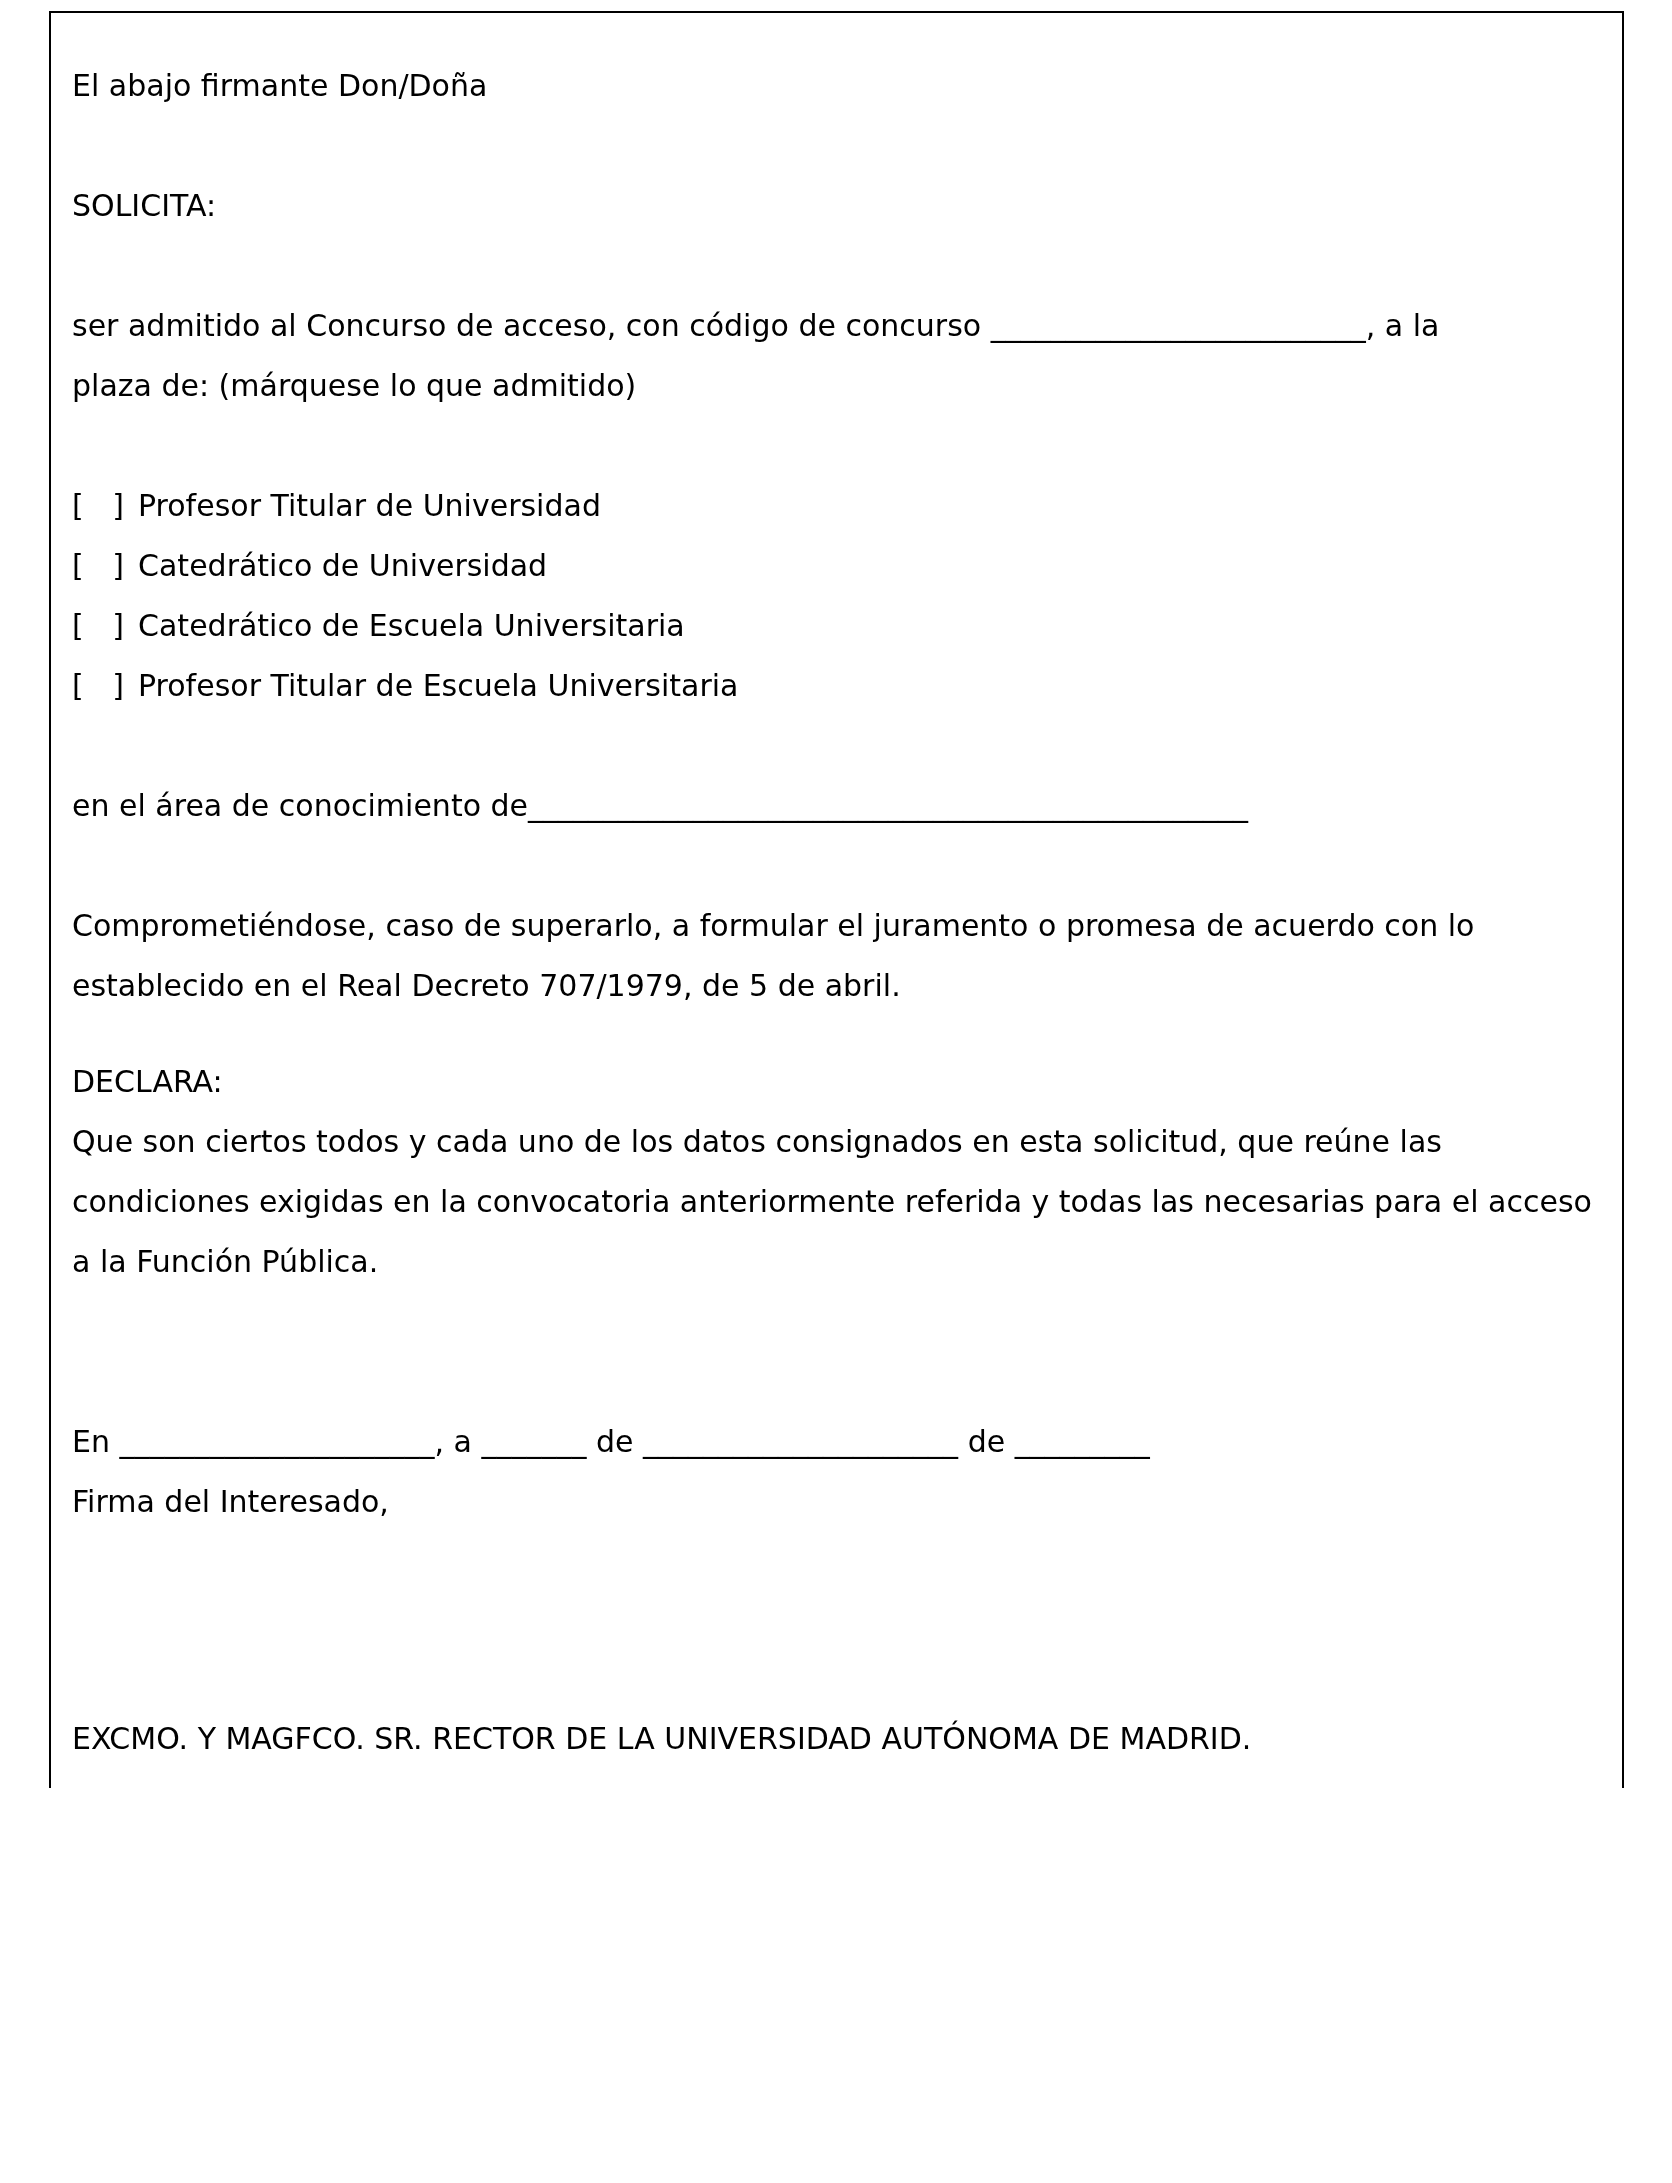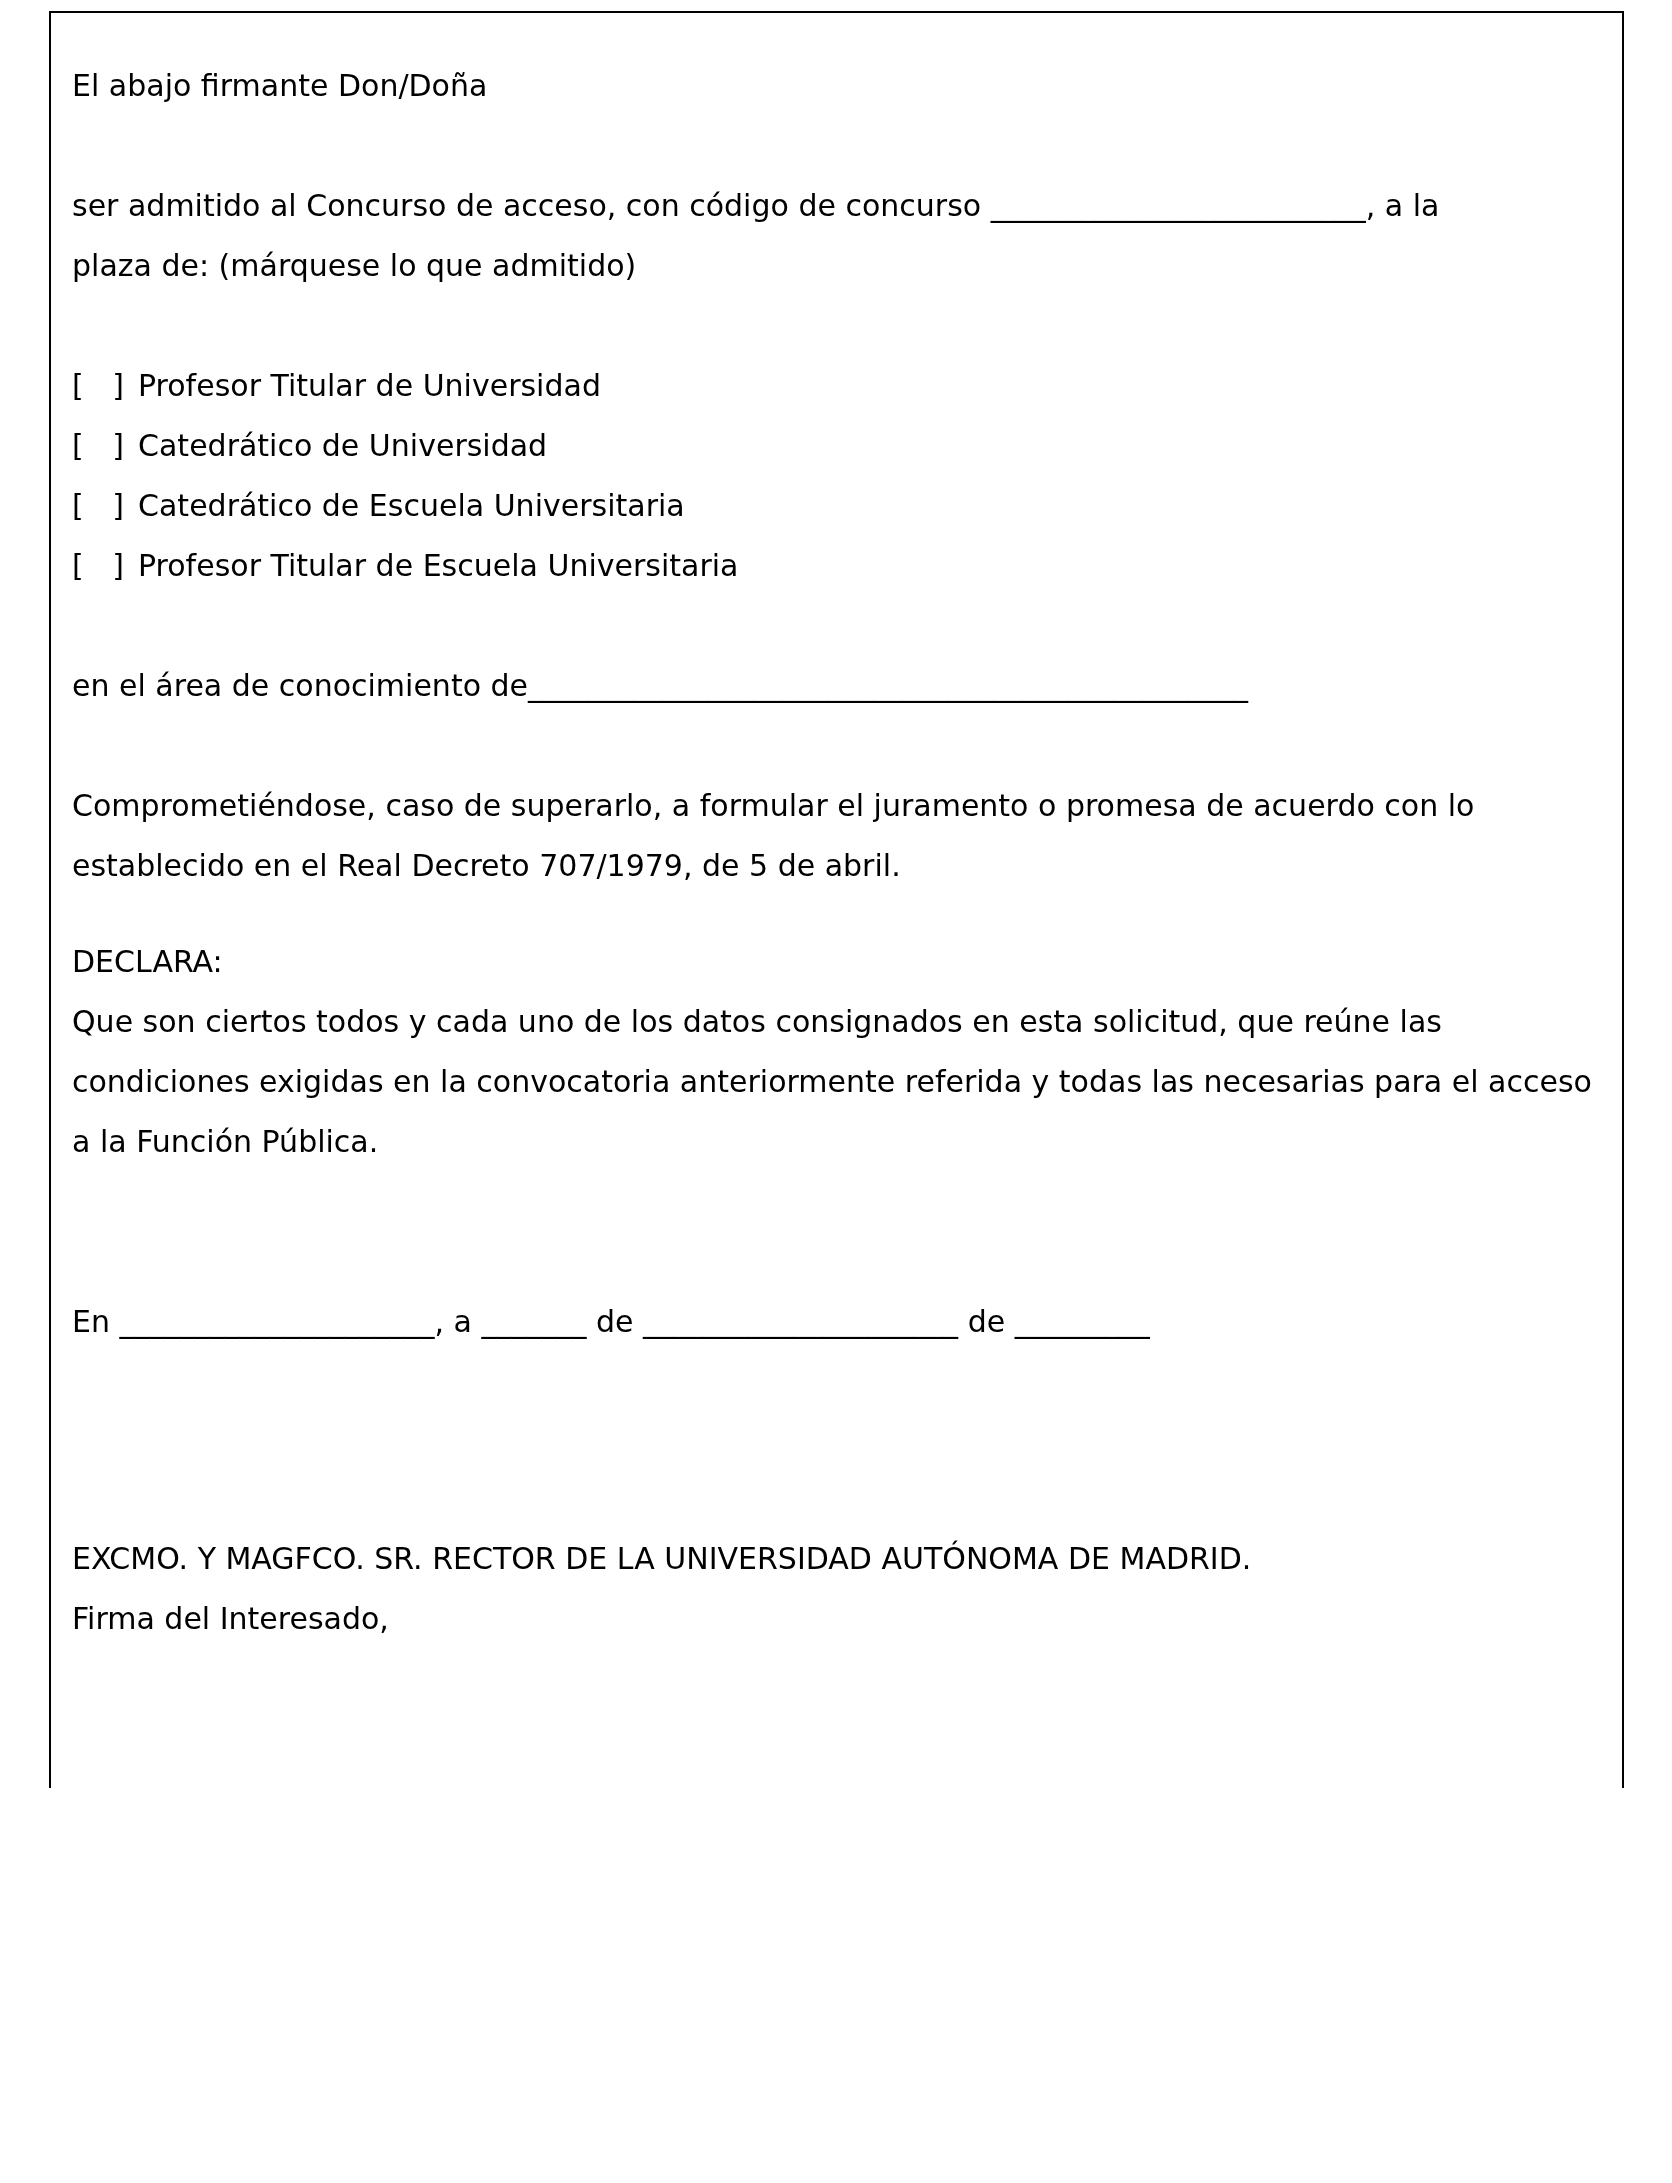--- a/index.html
+++ b/index.html
@@ -48,20 +48,21 @@
   }
 </style>
 </head>
 <body>
 
 <div class="page">
   <div class="form-box">
 
     <p class="line">El abajo firmante Don/Doña</p>
 
+    <p class="line mt-1">SOLICITA:</p>
 
     <p class="line mt-1">
       <span>ser admitido al Concurso de acceso, con código de concurso </span><span class="blank">_________________________</span><span>, a la</span><br>
       <span>plaza de: (márquese lo que admitido)</span>
     </p>
 
     <div class="mt-1">
       <div class="line">
         <span class="bracket">[   ]</span><span class="option-label">Profesor Titular de Universidad</span>
       </div>
@@ -84,19 +85,19 @@
     <p class="mt-1">Comprometiéndose, caso de superarlo, a formular el juramento o promesa de acuerdo con lo establecido en el Real Decreto 707/1979, de 5 de abril.</p>
 
     <p class="line mt-declara">DECLARA:</p>
 
     <p>Que son ciertos todos y cada uno de los datos consignados en esta solicitud, que reúne las condiciones exigidas en la convocatoria anteriormente referida y todas las necesarias para el acceso a la Función Pública.</p>
 
     <p class="line mt-2">
       <span>En </span><span class="blank">_____________________</span><span>, a </span><span class="blank">_______</span><span> de </span><span class="blank">_____________________</span><span> de </span><span class="blank">_________</span>
     </p>
 
+    <p class="line">Firma del Interesado,</p>
+
     <p class="line mt-excmo">EXCMO. Y MAGFCO. SR. RECTOR DE LA UNIVERSIDAD AUTÓNOMA DE MADRID.</p>
-
-    <p class="line">Firma del Interesado,</p>
 
   </div>
 </div>
 
 
 </body></html>

